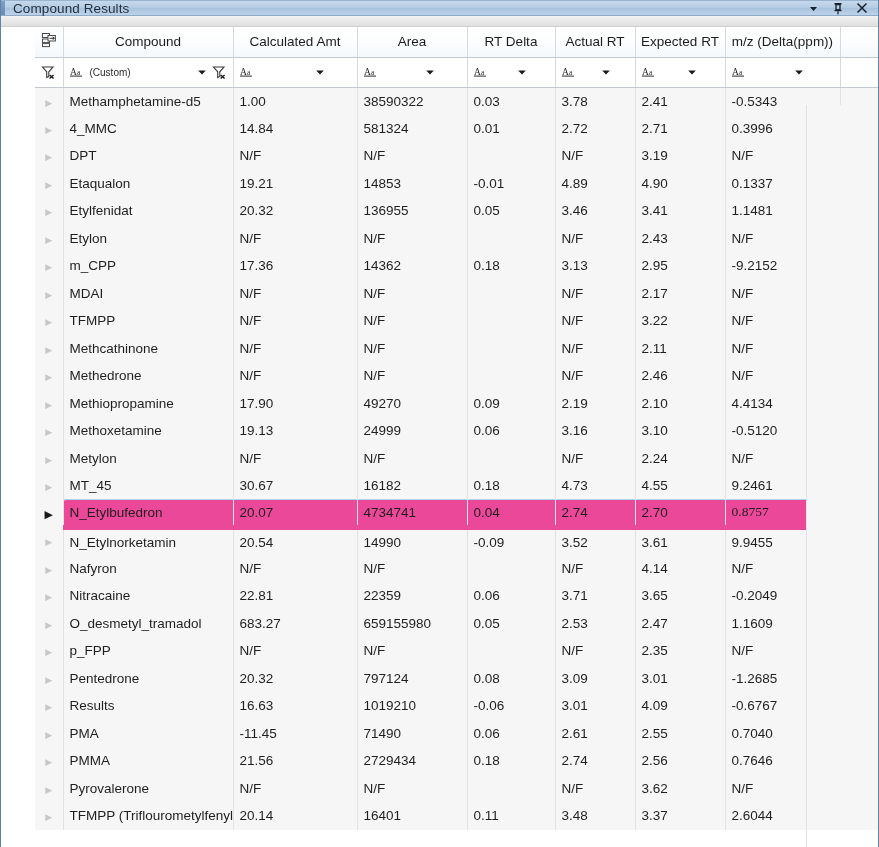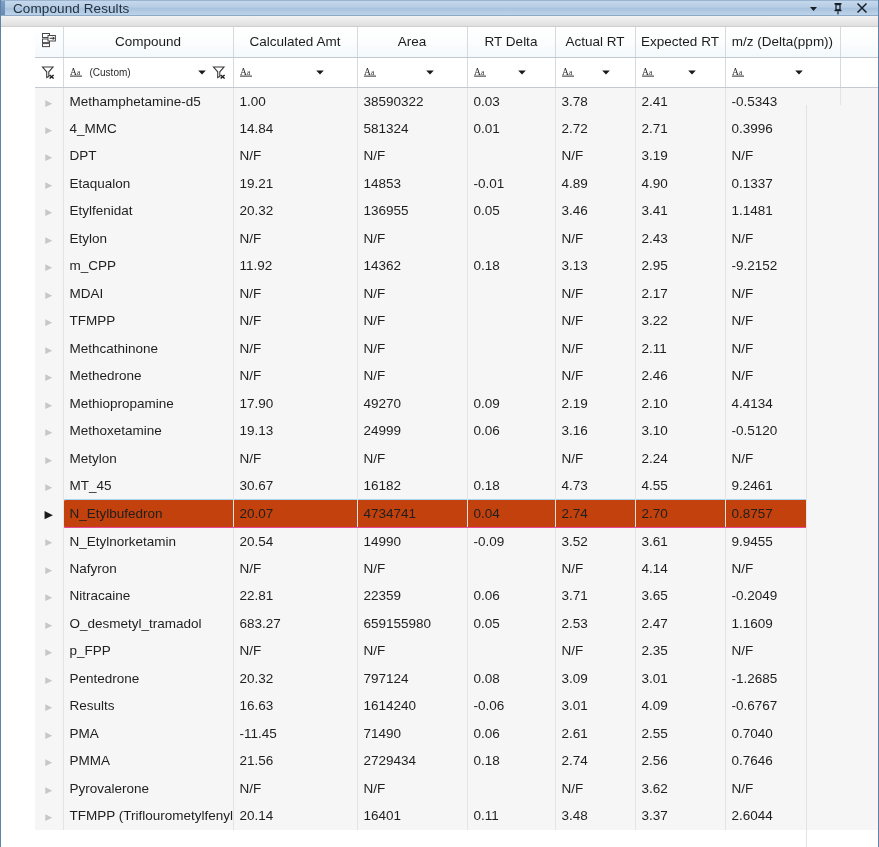--- a/index.html
+++ b/index.html
@@ -164,38 +164,39 @@
     background: #f6f6f6;
     border-right: 1px solid #e3e3e3;
     padding: 0;
     text-align: center;
   }
   tbody td.tail {
     border-right: none;
     background: #f6f6f6;
   }
   tbody tr.selected td {
-    background: #c2410c;
+    background: #ec4899;
     border-top: 1px solid #a8d4ef;
-    border-bottom: 1px solid #ec4899;
+    border-bottom: 5px solid #ec4899;
   }
   tbody tr.selected td.rowhdr {
     background: #f6f6f6;
     border-top: none;
     border-bottom: none;
   }
   tbody tr.selected td.firstcell {
     border-left: 1px solid #a8d4ef;
     border-top-left-radius: 3px;
     border-bottom-left-radius: 3px;
   }
   tbody tr.selected td.lastsel {
     border-right: 1px solid #a8d4ef;
     border-top-right-radius: 3px;
     border-bottom-right-radius: 3px;
+    font-family: Liberation Serif, serif;
   }
 
   .rowcaret { color: #c7c7c7; font-size: 9px; line-height: 1; }
   .rowcaret.active { color: #1a1a1a; font-size: 11px; }
 
   
   .right-edge {
     position: absolute;
     left: 805px;
     top: 78px;
@@ -507,21 +508,21 @@
             <td>N/F</td>
             <td></td>
             <td>N/F</td>
             <td>2.43</td>
             <td class="lastsel">N/F</td>
             <td class="tail"></td>
           </tr>
           <tr>
             <td class="rowhdr"><span class="rowcaret">▶</span></td>
             <td class="firstcell">m_CPP</td>
-            <td>11.92</td>
+            <td>17.36</td>
             <td>14362</td>
             <td>0.18</td>
             <td>3.13</td>
             <td>2.95</td>
             <td class="lastsel">-9.2152</td>
             <td class="tail"></td>
           </tr>
           <tr>
             <td class="rowhdr"><span class="rowcaret">▶</span></td>
             <td class="firstcell">MDAI</td>
@@ -684,21 +685,21 @@
             <td>0.08</td>
             <td>3.09</td>
             <td>3.01</td>
             <td class="lastsel">-1.2685</td>
             <td class="tail"></td>
           </tr>
           <tr>
             <td class="rowhdr"><span class="rowcaret">▶</span></td>
             <td class="firstcell">Results</td>
             <td>16.63</td>
-            <td>1614240</td>
+            <td>1019210</td>
             <td>-0.06</td>
             <td>3.01</td>
             <td>4.09</td>
             <td class="lastsel">-0.6767</td>
             <td class="tail"></td>
           </tr>
           <tr>
             <td class="rowhdr"><span class="rowcaret">▶</span></td>
             <td class="firstcell">PMA</td>
             <td>-11.45</td>

